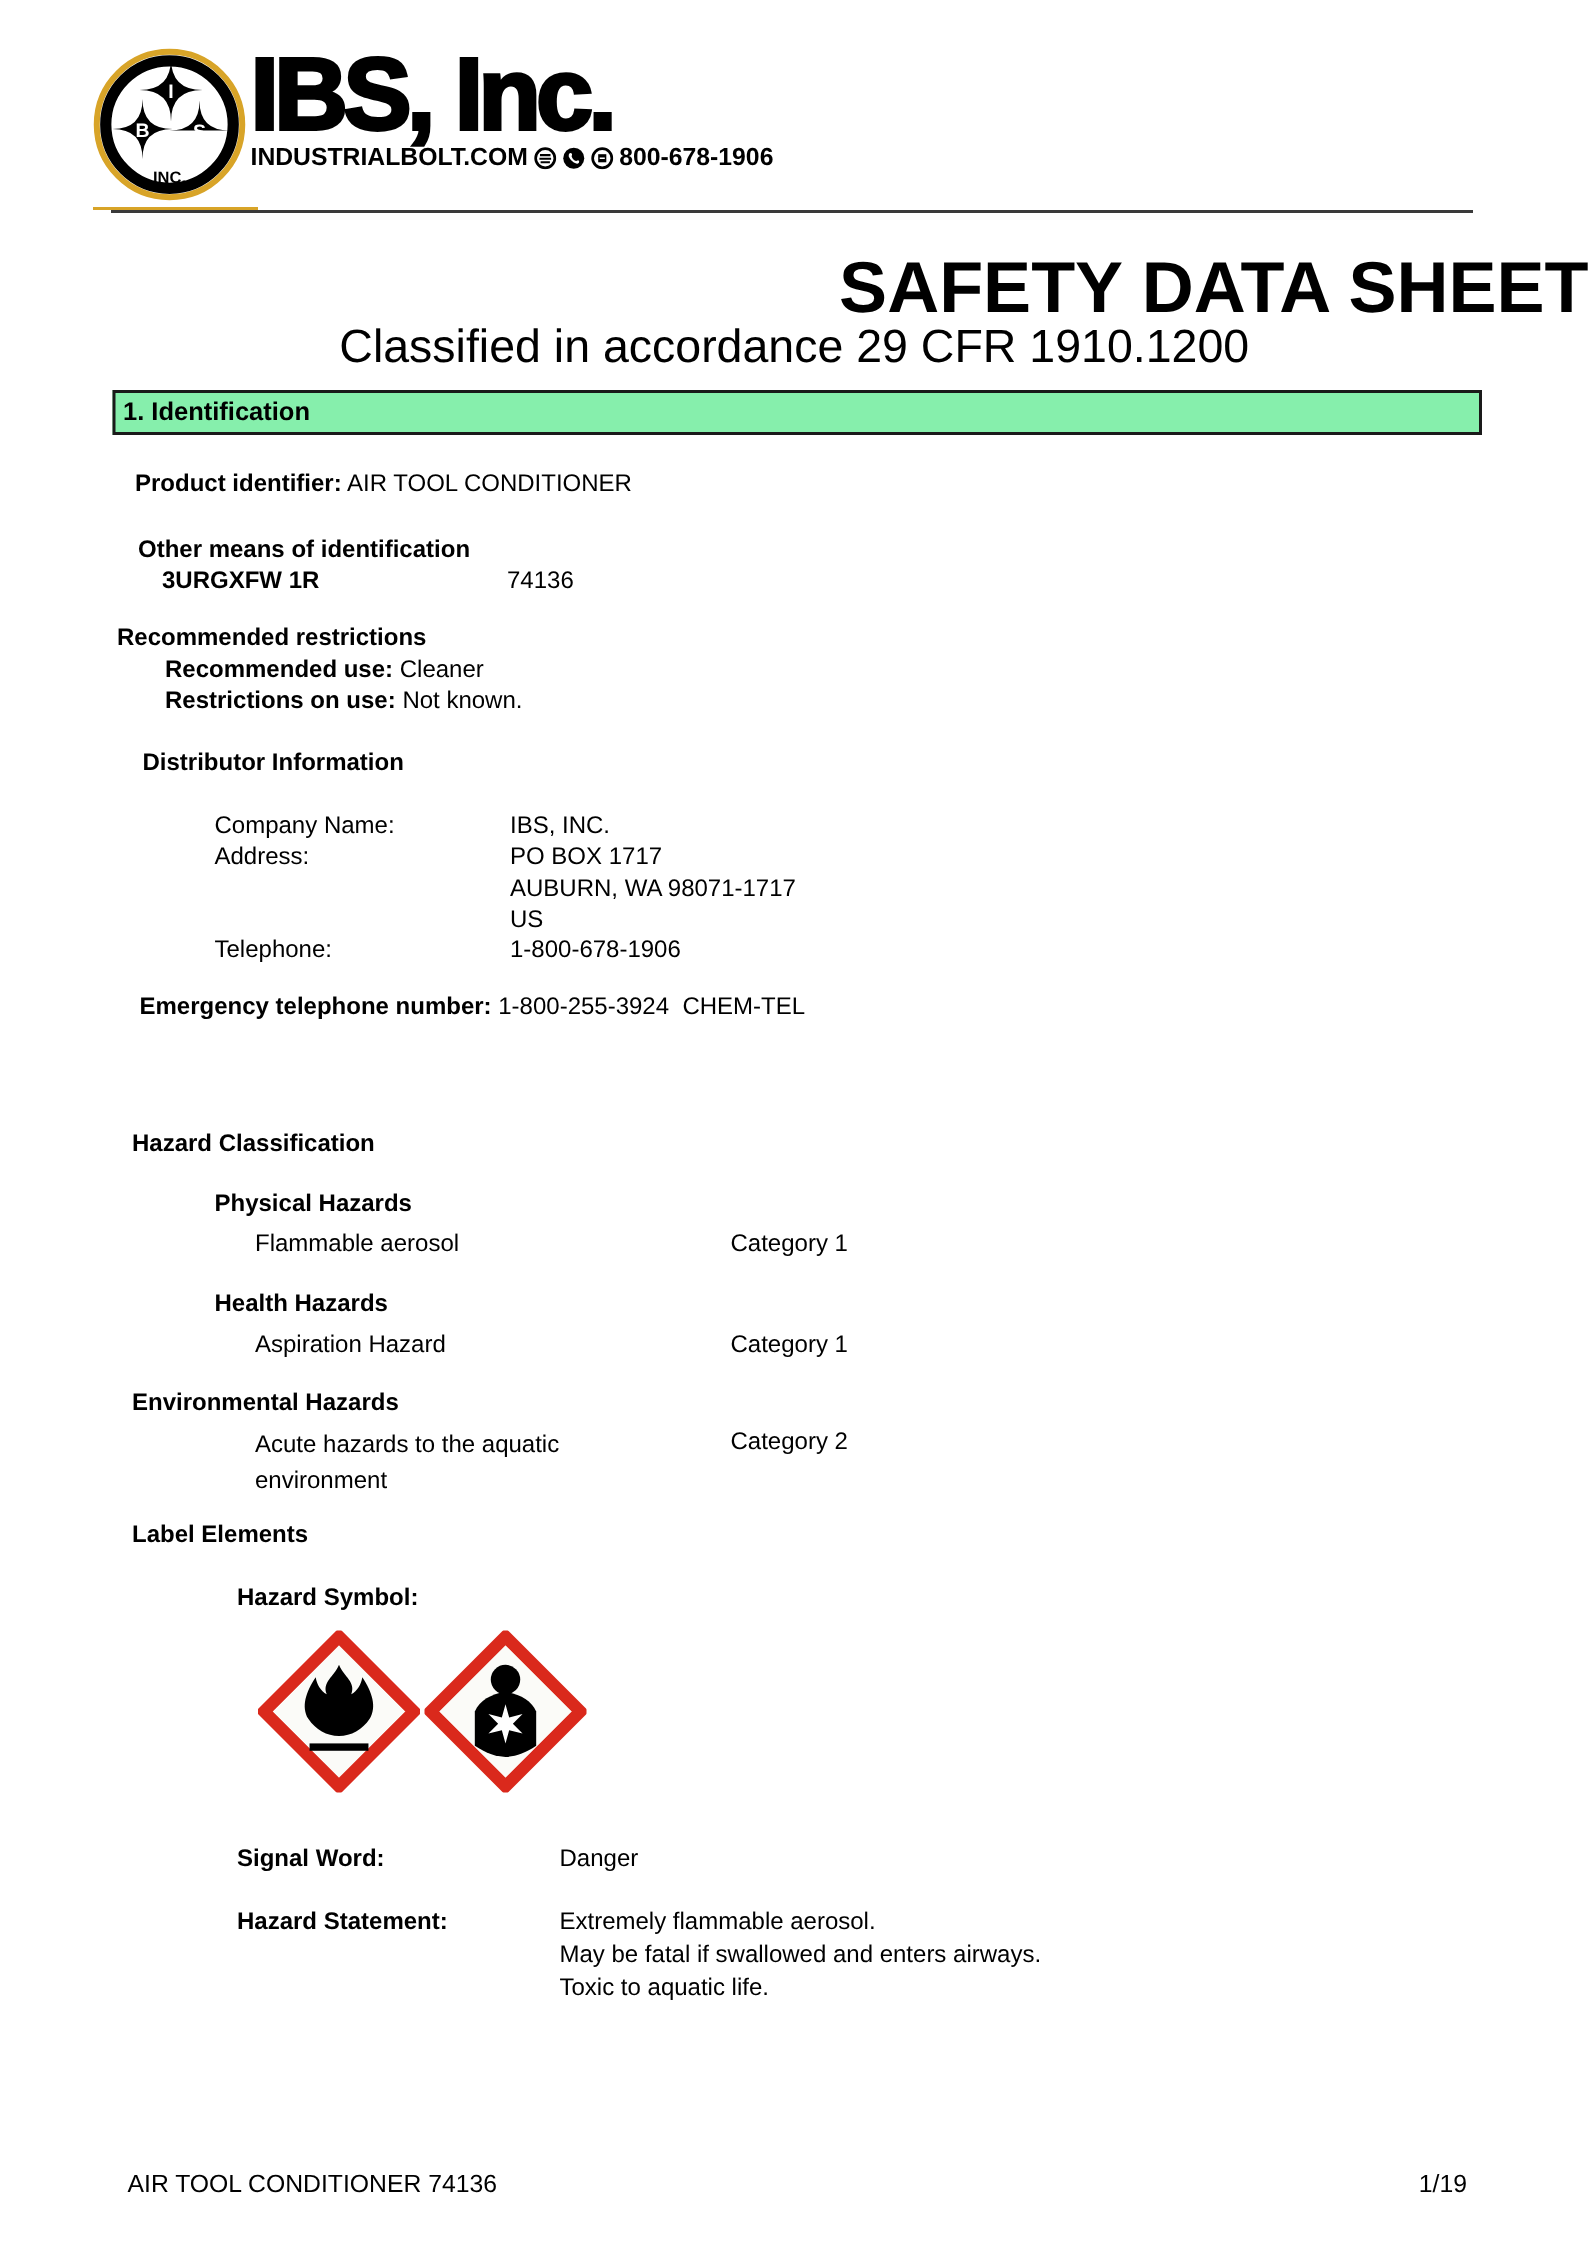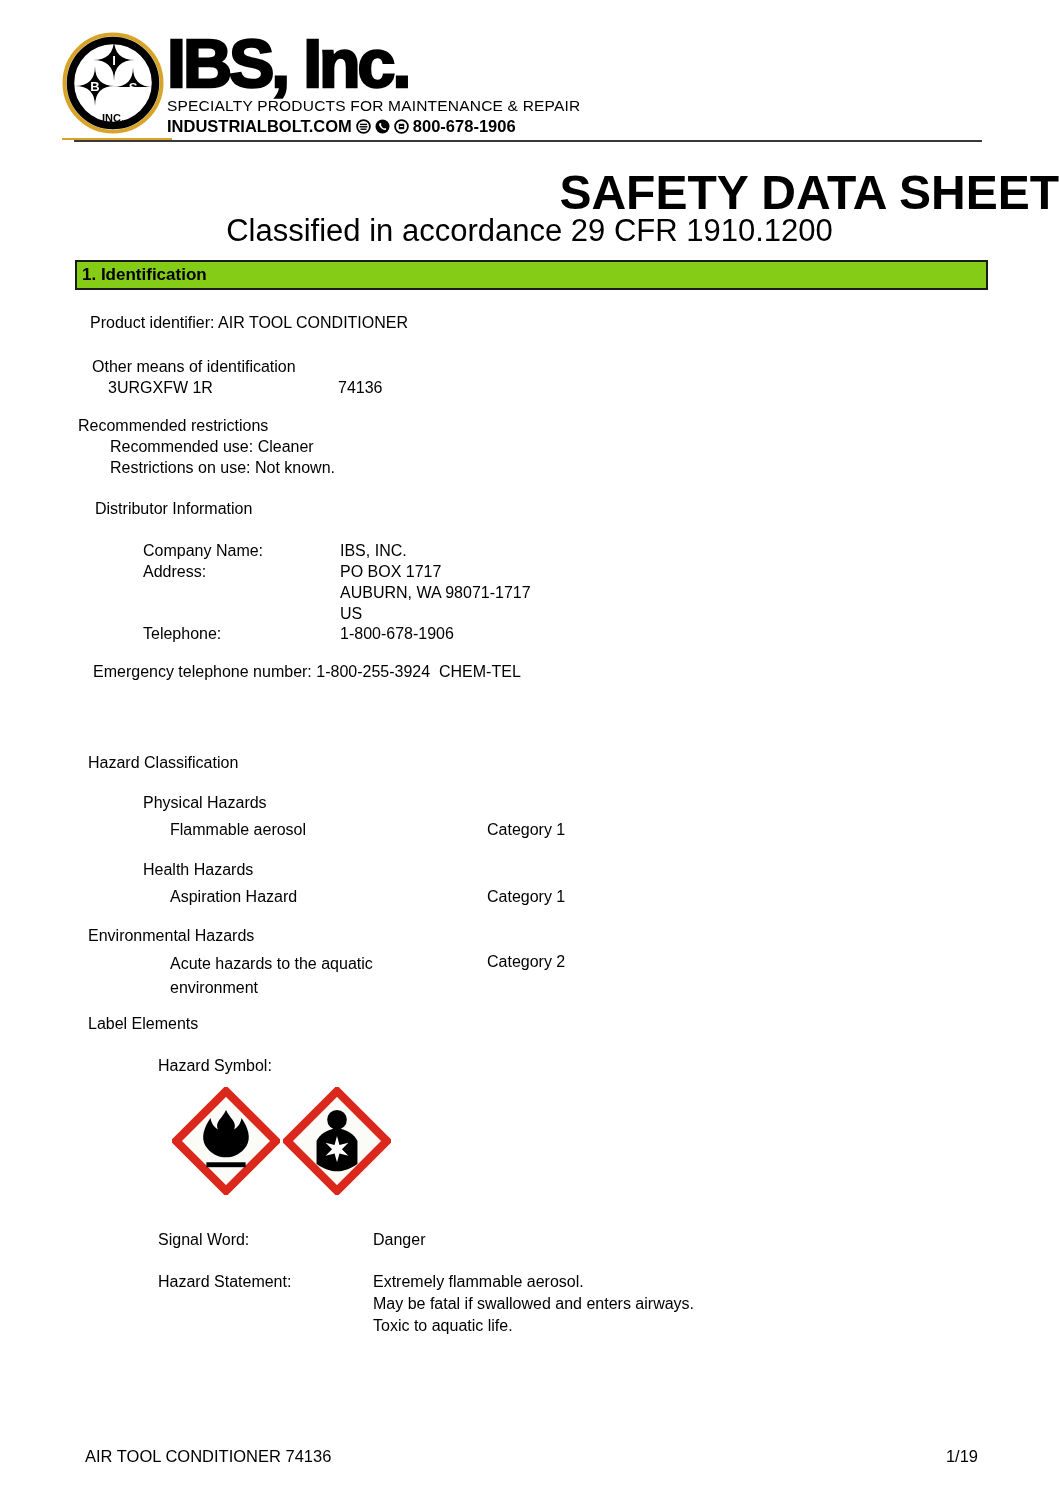--- a/index.html
+++ b/index.html
@@ -1,26 +1,26 @@
 <!DOCTYPE html>
 <html><head>
 <meta charset="utf-8">
 <style>
   html,body{margin:0;padding:0;background:#ffffff;}
   .page{
     position:relative;width:1059px;height:1496px;background:#ffffff;
     font-family:"Liberation Sans",sans-serif;color:#000;overflow:hidden;
   }
   .abs{position:absolute;}
-  .b{font-weight:normal;}
+  .b{font-weight:bold;}
   .fs16{font-size:16px;line-height:1.25;}
   .pre{white-space:pre-wrap;}
   .section-box{
     left:75px;width:904px;height:26px;border:2px solid #1a1a1a;
-    font-size:17px;font-weight:bold;line-height:26px;padding-left:5px;background:#84cc16;
+    font-size:17px;font-weight:bold;line-height:26px;padding-left:5px;background:#86efac;
   }
   .brand-name{
     font-size:68px;font-weight:bold;letter-spacing:-3px;line-height:62px;
     -webkit-text-stroke:2.5px #000;
   }
   .brand-tagline{font-size:15.5px;letter-spacing:0.2px;margin-top:3px;}
   .website-line{display:flex;align-items:center;gap:4px;font-size:16.5px;font-weight:bold;margin-top:2px;}
   .version-block{font-size:16.5px;line-height:23px;}
   .doc-title{left:0;width:100%;text-align:right;font-size:48px;font-weight:bold;}
   .doc-subtitle{left:0;width:100%;text-align:center;font-size:31px;}
@@ -39,21 +39,20 @@
     <path d="M33 36 Q33 56 53 56 Q33 56 33 76 Q33 56 13 56 Q33 56 33 36 Z" fill="#000"></path>
     <path d="M71 37 Q71 57 91 57 Q71 57 51 57 Q71 57 71 37 Z" fill="#000"></path>
     <text x="52" y="35" font-size="13" font-weight="bold" fill="#fff" text-anchor="middle">I</text>
     <text x="33" y="61" font-size="13" font-weight="bold" fill="#fff" text-anchor="middle">B</text>
     <text x="71" y="62" font-size="13" font-weight="bold" fill="#fff" text-anchor="middle">S</text>
     <text x="51" y="92" font-size="11" font-weight="bold" fill="#000" text-anchor="middle">INC.</text>
   </svg>
 
   <div class="abs" style="left:167px;top:32px">
     <div class="brand-name">IBS, Inc.</div>
-    <div class="brand-tagline">SPECIALTY PRODUCTS FOR MAINTENANCE &amp; REPAIR</div>
     <div class="website-line">
       <span>INDUSTRIALBOLT.COM</span>
       <span style="display:inline-flex">
         <svg width="15" height="15" viewBox="0 0 15 15">
             <circle cx="7.5" cy="7.5" r="6.4" fill="none" stroke="#000" stroke-width="1.8"></circle>
             <line x1="4" y1="5.4" x2="11" y2="5.4" stroke="#000" stroke-width="1.4"></line>
             <line x1="3.6" y1="7.8" x2="11.4" y2="7.8" stroke="#000" stroke-width="1.4"></line>
             <line x1="4.4" y1="10.2" x2="10.6" y2="10.2" stroke="#000" stroke-width="1.4"></line>
           </svg>
       </span>

